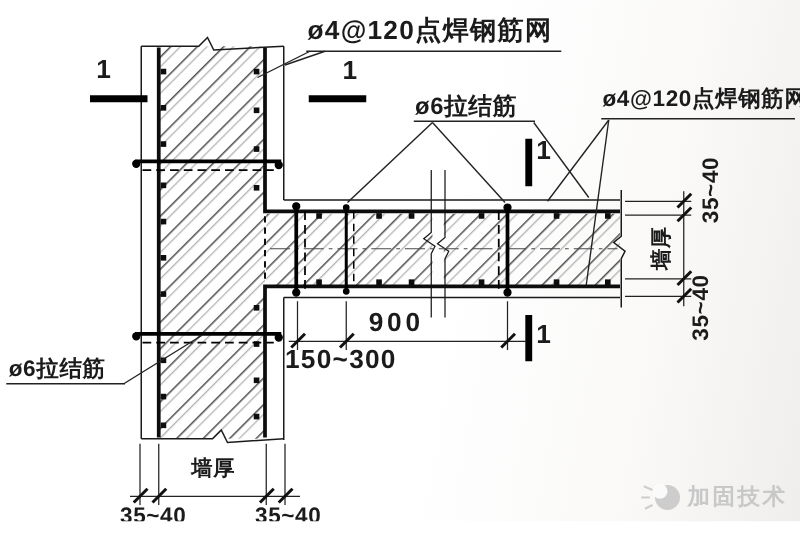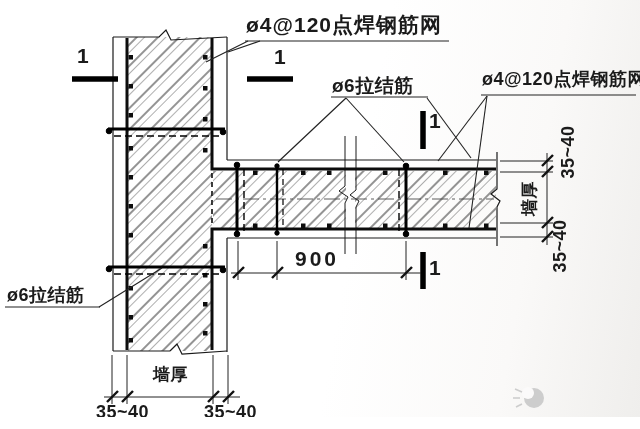--- a/index.html
+++ b/index.html
@@ -179,27 +179,29 @@
       </g>
     </g>
   </svg>
 
   <div class="lbl big" style="left:246px;top:14px;">ø4@120点焊钢筋网</div>
   <div class="lbl med" style="left:332px;top:76px;font-size:19px;">ø6拉结筋</div>
   <div class="lbl med" style="left:482px;top:70px;">ø4@120点焊钢筋网</div>
   <div class="lbl med" style="left:7px;top:286px;">ø6拉结筋</div>
 
   <div class="lbl dim" style="left:295px;top:248px;letter-spacing:3px;">900</div>
+  <div class="lbl dim" style="left:228px;top:277px;">150~300</div>
 
   <div class="lbl med" style="left:153px;top:366px;font-size:17px;">墙厚</div>
   <div class="lbl med" style="left:96px;top:403px;">35~40</div>
   <div class="lbl med" style="left:204px;top:403px;">35~40</div>
 
   <div class="lbl med rot" style="left:538px;top:143px;width:60px;">35~40</div>
   <div class="lbl med rot" style="left:509px;top:190px;width:40px;font-size:17px;">墙厚</div>
   <div class="lbl med rot" style="left:530px;top:237px;width:60px;">35~40</div>
 
   <div class="lbl sec" style="left:77px;top:45px;">1</div>
   <div class="lbl sec" style="left:274px;top:46px;">1</div>
   <div class="lbl sec" style="left:429px;top:110px;">1</div>
   <div class="lbl sec" style="left:429px;top:257px;">1</div>
 
+  <div class="lbl wm" style="left:550px;top:388px;">加固技术</div>
 </div>
 
 </body></html>

